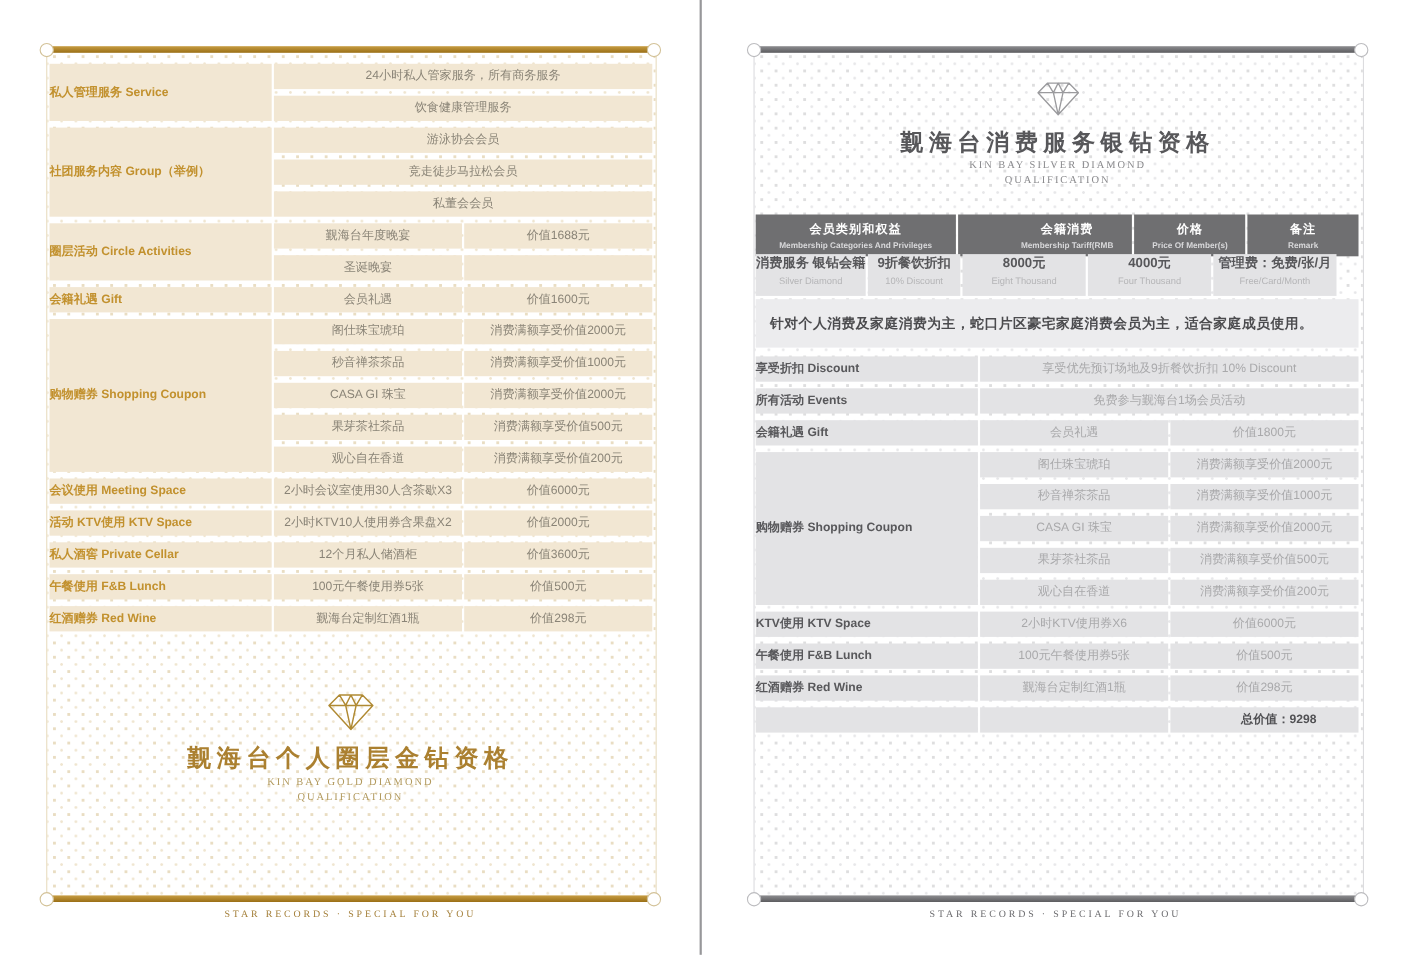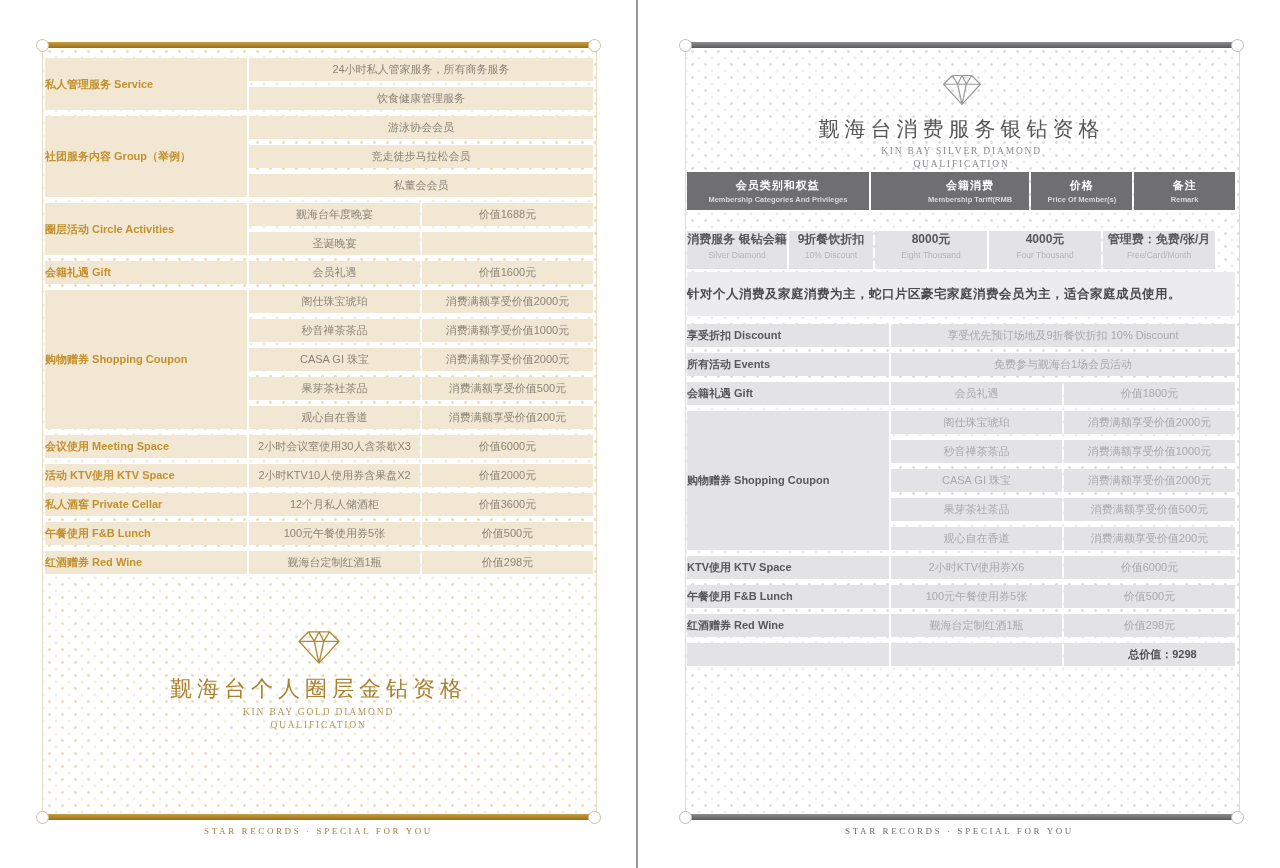--- a/index.html
+++ b/index.html
@@ -47,39 +47,39 @@
 
   
   .goldt .cell{background:#f2e7d3;color:#8a8477;}
   .goldt .lbl{color:#c2912e;font-weight:700;}
   
   .grayt .cell{background:#e3e3e5;color:#a9a9ab;}
   .grayt .lbl{color:#58585b;font-weight:700;}
   .grayt .total{color:#515154;font-weight:700;padding-left:26px;}
 
   
-  .hgrid{position:absolute;left:48px;top:172px;width:548px;display:flex;gap:2px;}
+  .hgrid{position:absolute;left:48px;top:195px;width:548px;display:flex;gap:2px;}
   .hcell{height:38px;background:#6f6f71;display:flex;flex-direction:column;
          align-items:center;justify-content:center;}
   .hcn{color:#ffffff;font-size:11px;font-weight:700;letter-spacing:1px;}
   .hen{color:#d9d9db;font-size:7.5px;margin-top:2px;font-weight:bold;}
   .tgrid{position:absolute;left:48px;top:231px;width:548px;display:flex;gap:2px;}
   .tcell{height:38px;background:#e3e3e5;display:flex;flex-direction:column;
          align-items:center;justify-content:flex-start;}
   .tcn{color:#57575a;font-size:12px;font-weight:700;}
   .ten{color:#b5b5b7;font-size:8.5px;margin-top:2px;}
 
   .descbox{position:absolute;left:48px;top:272px;width:548px;height:44px;background:#ececee;
            display:flex;align-items:center;}
-  .descbox span{font-size:12.5px;font-weight:700;color:#4b4b4e;letter-spacing:0.5px;}
+  .descbox span{padding-left:13px;font-size:12.5px;font-weight:700;color:#4b4b4e;letter-spacing:0.5px;}
 
   
   .brand{position:absolute;text-align:center;}
   .brand .gem{display:block;margin:0 auto 8px auto;}
-  .btitle{font-family:"Liberation Serif",serif;font-weight:400;font-size:22px;letter-spacing:5px;}
+  .btitle{font-family:"Liberation Serif",serif;font-weight:700;font-size:22px;letter-spacing:5px;}
   .bsub{font-family:"Liberation Serif",serif;font-size:9.5px;letter-spacing:1.8px;margin-top:3px;}
   .goldbrand .btitle{color:#ab8030;}
   .goldbrand .bsub{color:#b29a5e;}
   .graybrand .btitle{color:#57575a;}
   .graybrand .bsub{color:#8b8b8e;}
   .gem path{fill:none;stroke-width:1.4;stroke-linejoin:round;}
   .gem.gold path{stroke:#b08a33;}
   .gem.gray path{stroke:#9b9b9e;}
 
   .footer{position:absolute;top:826px;left:0;right:0;text-align:center;

